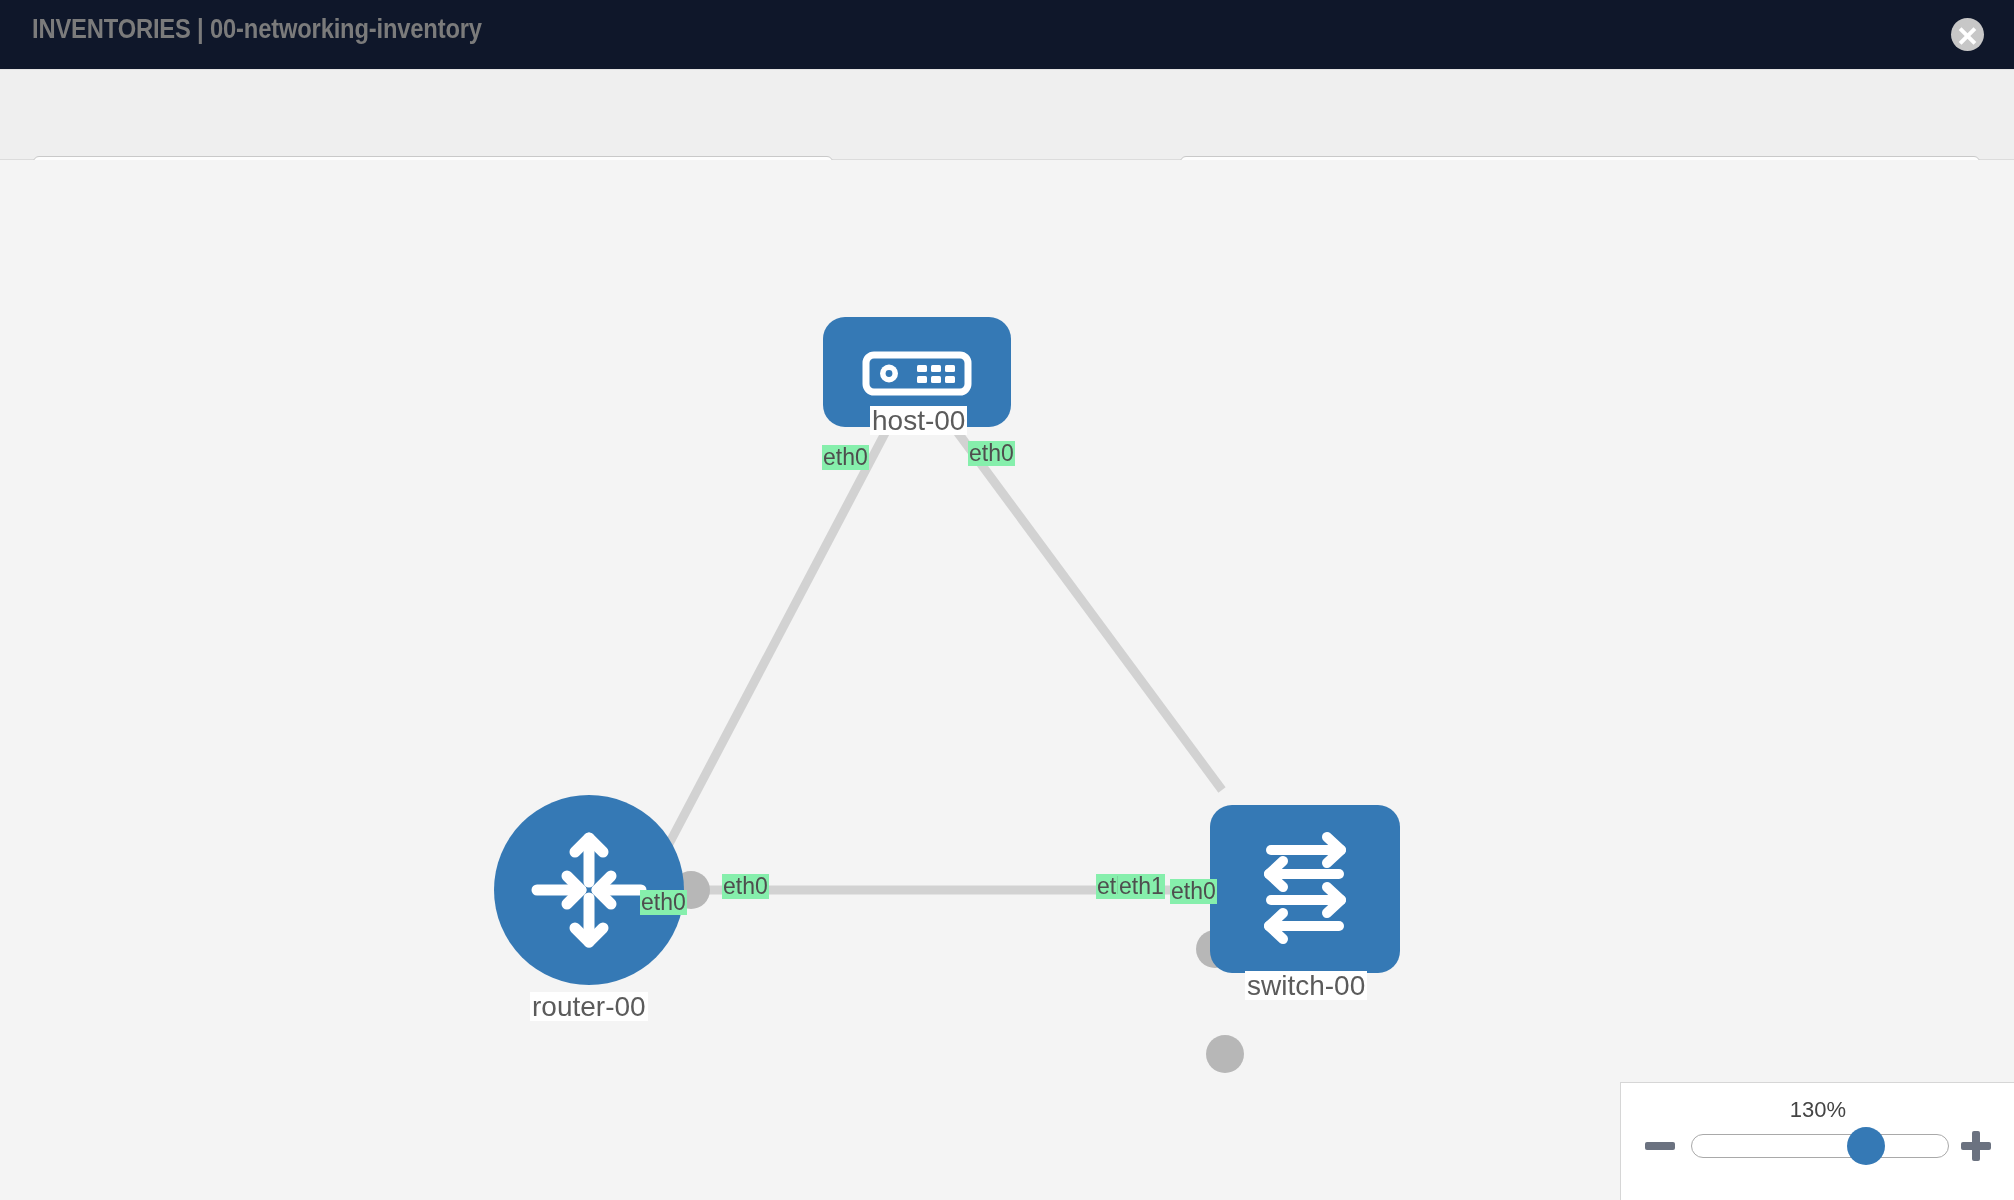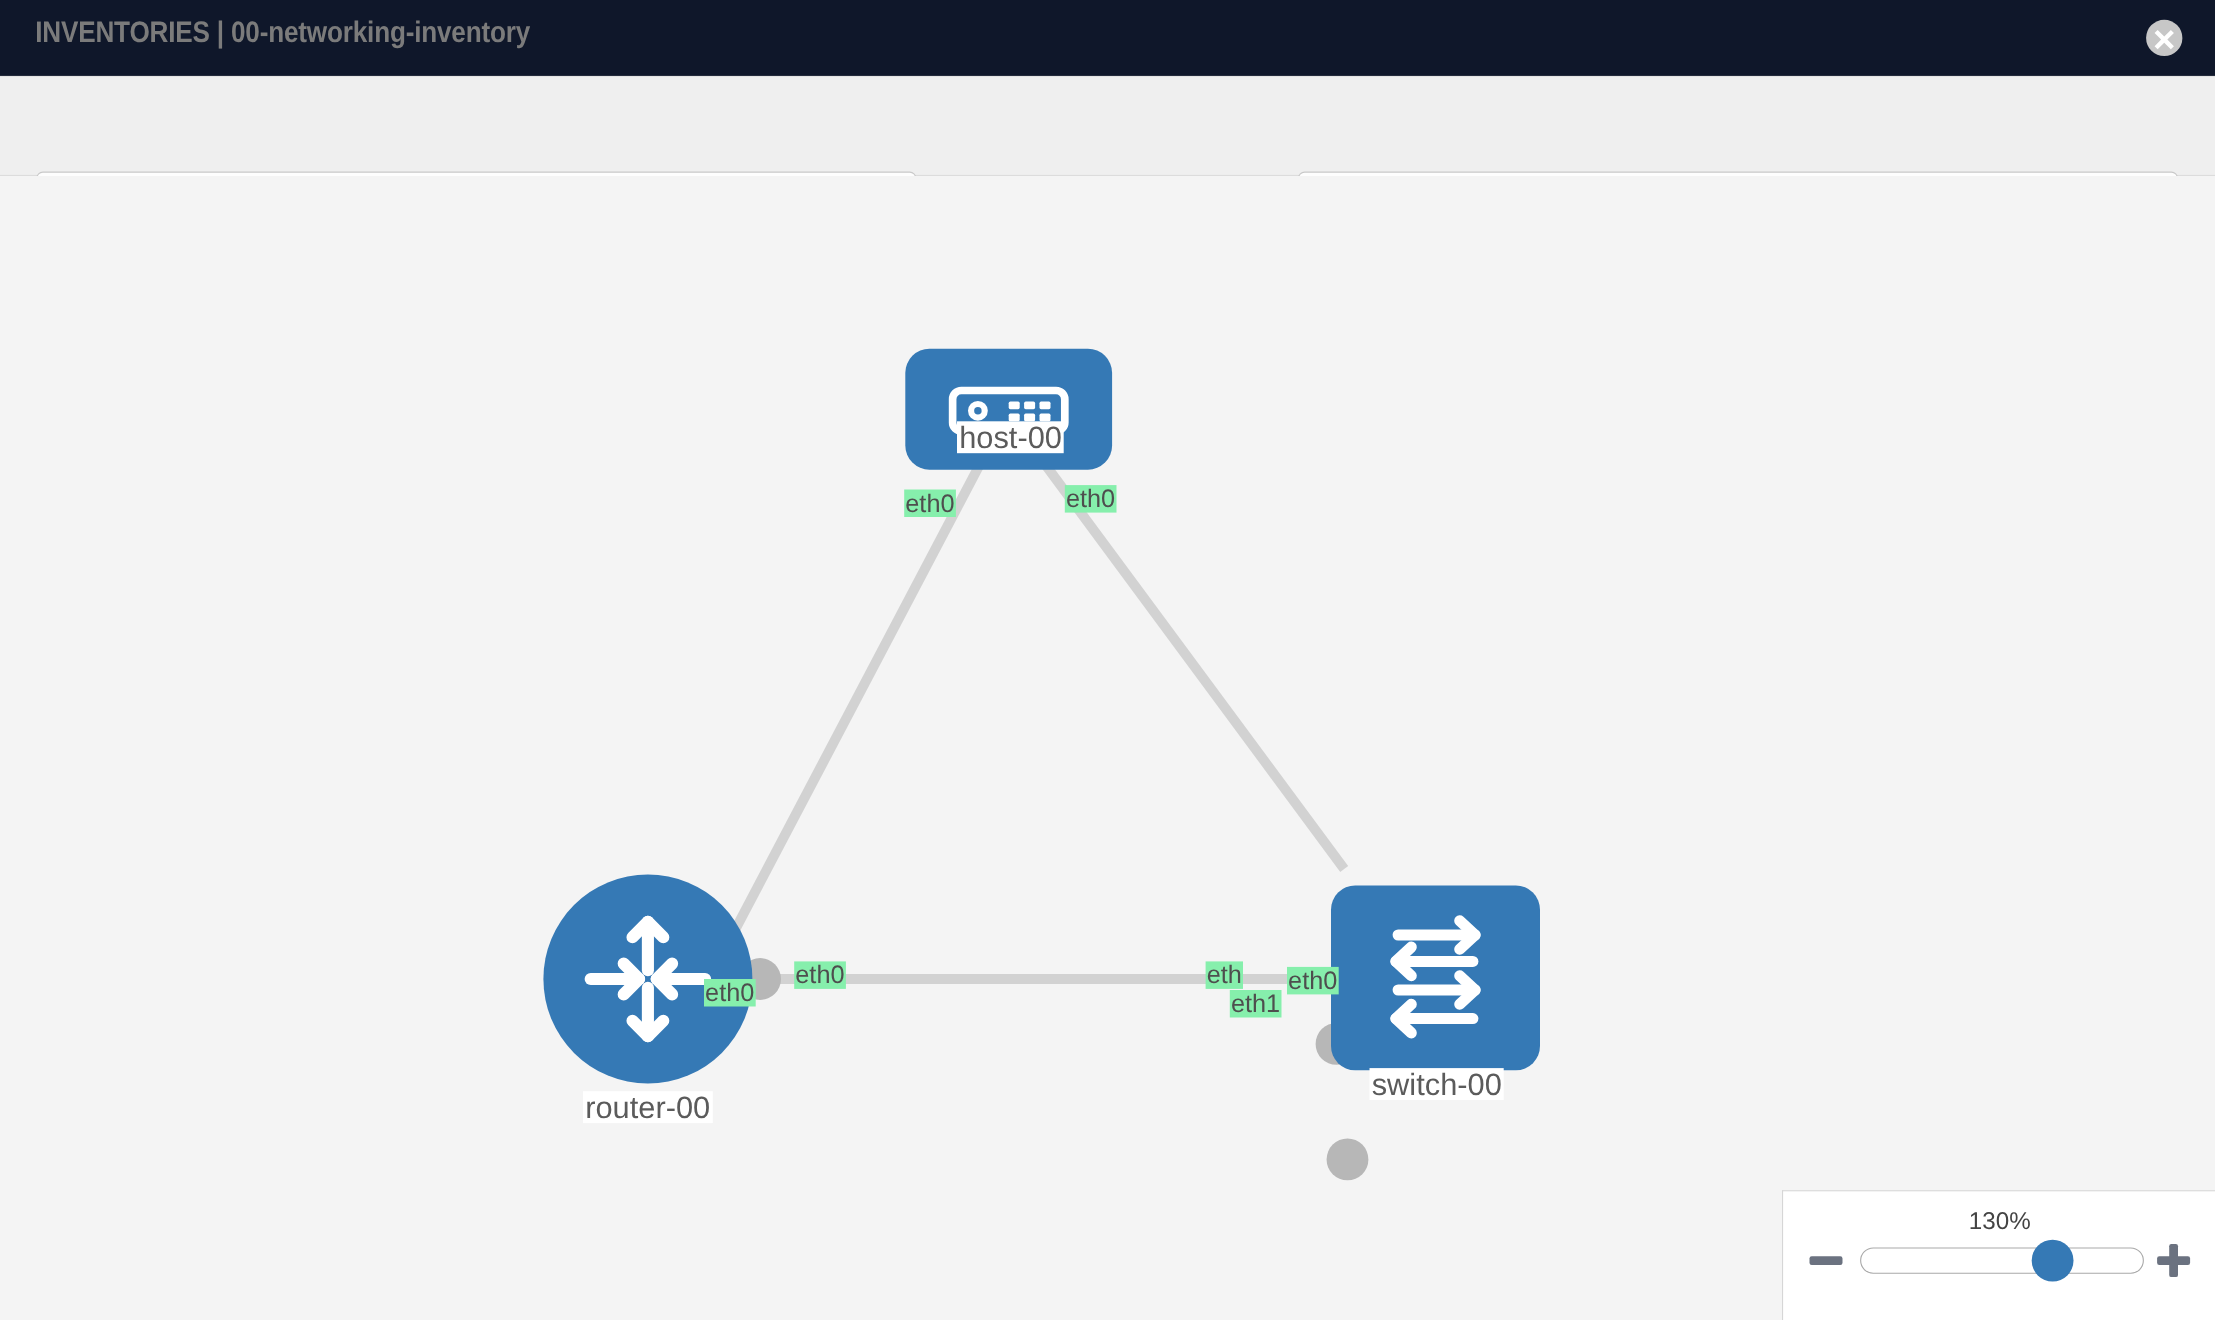--- a/index.html
+++ b/index.html
@@ -313,21 +313,21 @@
           <circle cx="27" cy="32.5" r="9" fill="#ffffff"></circle>
           <circle cx="27" cy="32.5" r="3.4" fill="#3579b5"></circle>
           <rect x="55" y="24" width="10" height="7" rx="1.5" fill="#ffffff"></rect>
           <rect x="69" y="24" width="10" height="7" rx="1.5" fill="#ffffff"></rect>
           <rect x="83" y="24" width="10" height="7" rx="1.5" fill="#ffffff"></rect>
           <rect x="55" y="35" width="10" height="7" rx="1.5" fill="#ffffff"></rect>
           <rect x="69" y="35" width="10" height="7" rx="1.5" fill="#ffffff"></rect>
           <rect x="83" y="35" width="10" height="7" rx="1.5" fill="#ffffff"></rect>
         </svg>
       </div>
-      <div class="node-label" style="left:47px; top:66px;">host-00</div>
+      <div class="node-label" style="left:47px; top:89px;">host-00</div>
     </div>
 
     <div class="node node-router" style="left:494px; top:635px;">
       <div class="node-shape">
         <svg width="128" height="128" viewBox="0 0 128 128">
           <g stroke="#ffffff" stroke-width="11" stroke-linecap="round" stroke-linejoin="round" fill="none">
 
             <path d="M64 56 L64 12"></path>
             <path d="M50 26 L64 12 L78 26"></path>
 
@@ -362,21 +362,21 @@
       </div>
       <div class="node-label" style="left:35px; top:166px;">switch-00</div>
     </div>
 
     <div class="link-label" style="left:822px; top:285px;">eth0</div>
     <div class="link-label" style="left:968px; top:281px;">eth0</div>
     <div class="link-label" style="left:640px; top:730px;">eth0</div>
     <div class="link-label" style="left:1170px;top:719px;">eth0</div>
     <div class="link-label" style="left:722px; top:714px;">eth0</div>
     <div class="link-label" style="left:1096px;top:714px;">eth</div>
-    <div class="link-label" style="left:1118px;top:740px;">eth1</div>
+    <div class="link-label" style="left:1118px;top:714px;">eth1</div>
 
   </div>
 
   <div class="zoom-panel">
     <div class="zoom-value">130%</div>
     <div class="zoom-minus"></div>
     <div class="zoom-track"></div>
     <div class="zoom-thumb"></div>
     <div class="zoom-plus"></div>
   </div>

